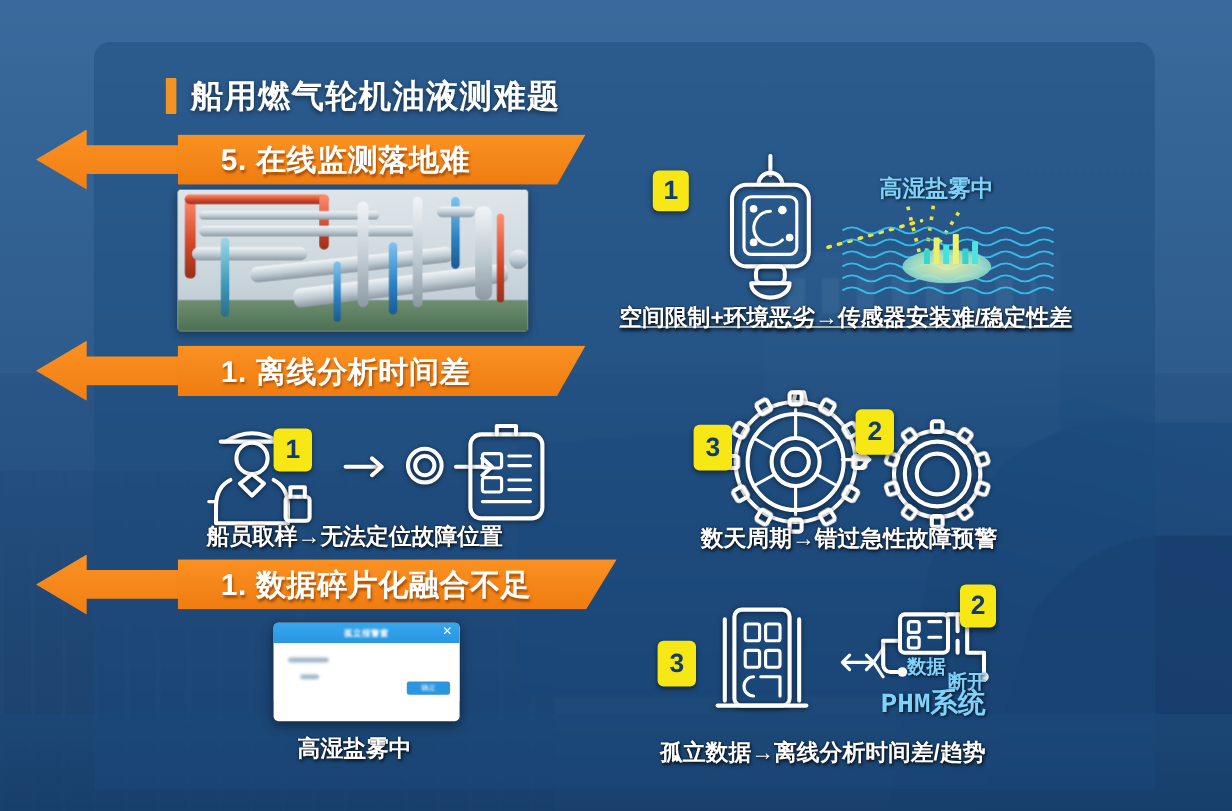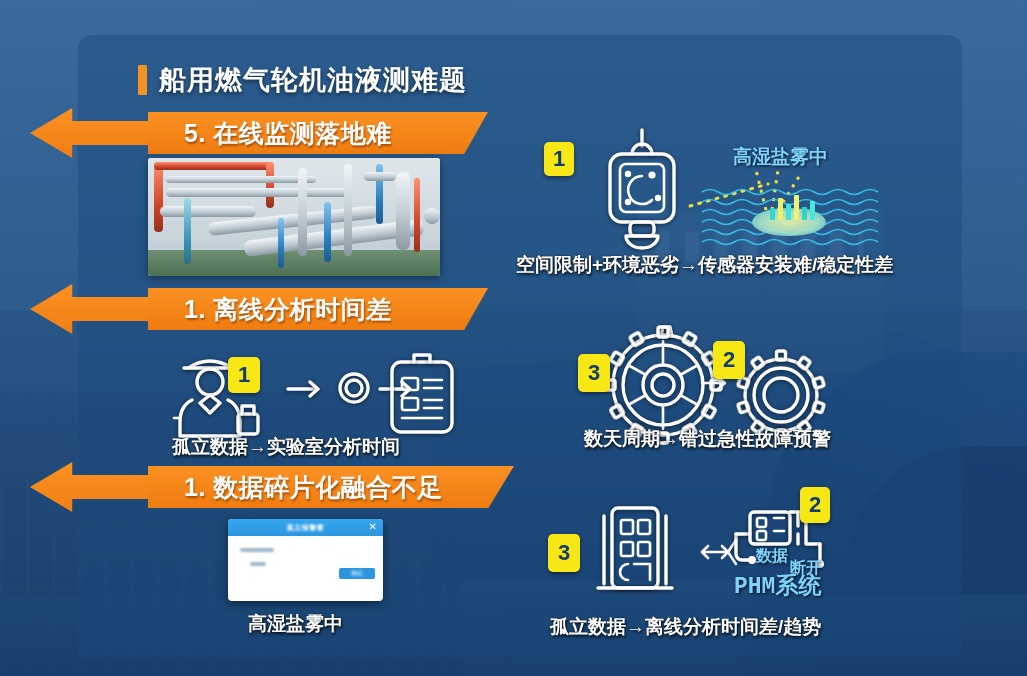--- a/index.html
+++ b/index.html
@@ -341,21 +341,21 @@
     <div class="bars">
       <i></i>
         <i></i>
         <i></i>
         <i></i>
         <i></i>
         <i></i>
     </div>
   </div>
 
-  <div class="cap" style="left:516px; top:252px;">空间限制+环境恶劣→传感器安装难/稳定性差</div>
+  <div class="cap" style="left:516px; top:252px;text-decoration:underline;">空间限制+环境恶劣→传感器安装难/稳定性差</div>
 
   <div class="banner" id="banner2">
     <div class="arrow"></div>
     <div class="bar">
       <span>1. 离线分析时间差</span>
     </div>
   </div>
 
   <div style="position:absolute; left:170px; top:348px;">
     <svg width="106" height="92" viewBox="0 0 106 92">
@@ -391,21 +391,21 @@
       <rect class="wl" x="6" y="10" width="60" height="70" rx="9"></rect>
       <path class="wl" d="M28 10 v-7 h16 v7"></path>
       <rect class="wl2" x="16" y="26" width="16" height="12" rx="2"></rect>
       <path class="wl2" d="M38 28 h18 M38 36 h18"></path>
       <rect class="wl2" x="16" y="46" width="16" height="12" rx="2"></rect>
       <path class="wl2" d="M38 48 h18 M38 56 h18"></path>
       <path class="wl2" d="M16 66 h40"></path>
     </svg>
   </div>
 
-  <div class="cap" style="left:172px; top:434px;">孤立数据→实验室分析时间</div>
+  <div class="cap" style="left:172px; top:434px;">船员取样→无法定位故障位置</div>
 
   <div class="badge" style="left:578px; top:354px; width:32px; height:38px;">3</div>
   <div style="position:absolute; left:598px; top:320px;">
     <svg width="130" height="130" viewBox="0 0 130 130">
       <g transform="translate(65,65)">
         <g id="gl">
           <path class="wl" d="M0 -58 l7 0 l2 9 l-11 0 z"></path>
         </g>
         <circle class="wl" cx="0" cy="0" r="50"></circle>
         <circle class="wl" cx="0" cy="0" r="40"></circle>
@@ -459,21 +459,21 @@
           <rect class="wl" x="-4.5" y="-44" width="9" height="9" rx="2" transform="rotate(180)"></rect>
           <rect class="wl" x="-4.5" y="-44" width="9" height="9" rx="2" transform="rotate(216)"></rect>
           <rect class="wl" x="-4.5" y="-44" width="9" height="9" rx="2" transform="rotate(252)"></rect>
           <rect class="wl" x="-4.5" y="-44" width="9" height="9" rx="2" transform="rotate(288)"></rect>
           <rect class="wl" x="-4.5" y="-44" width="9" height="9" rx="2" transform="rotate(324)"></rect>
         </g>
       </g>
     </svg>
   </div>
 
-  <div class="cap" style="left:584px; top:426px;">数天周期→错过急性故障预警</div>
+  <div class="cap" style="left:584px; top:436px;">数天周期→错过急性故障预警</div>
 
   <div class="banner" id="banner3">
     <div class="arrow"></div>
     <div class="bar">
       <span>1. 数据碎片化融合不足</span>
     </div>
   </div>
 
   <div class="dialog">
     <div class="ttl">

